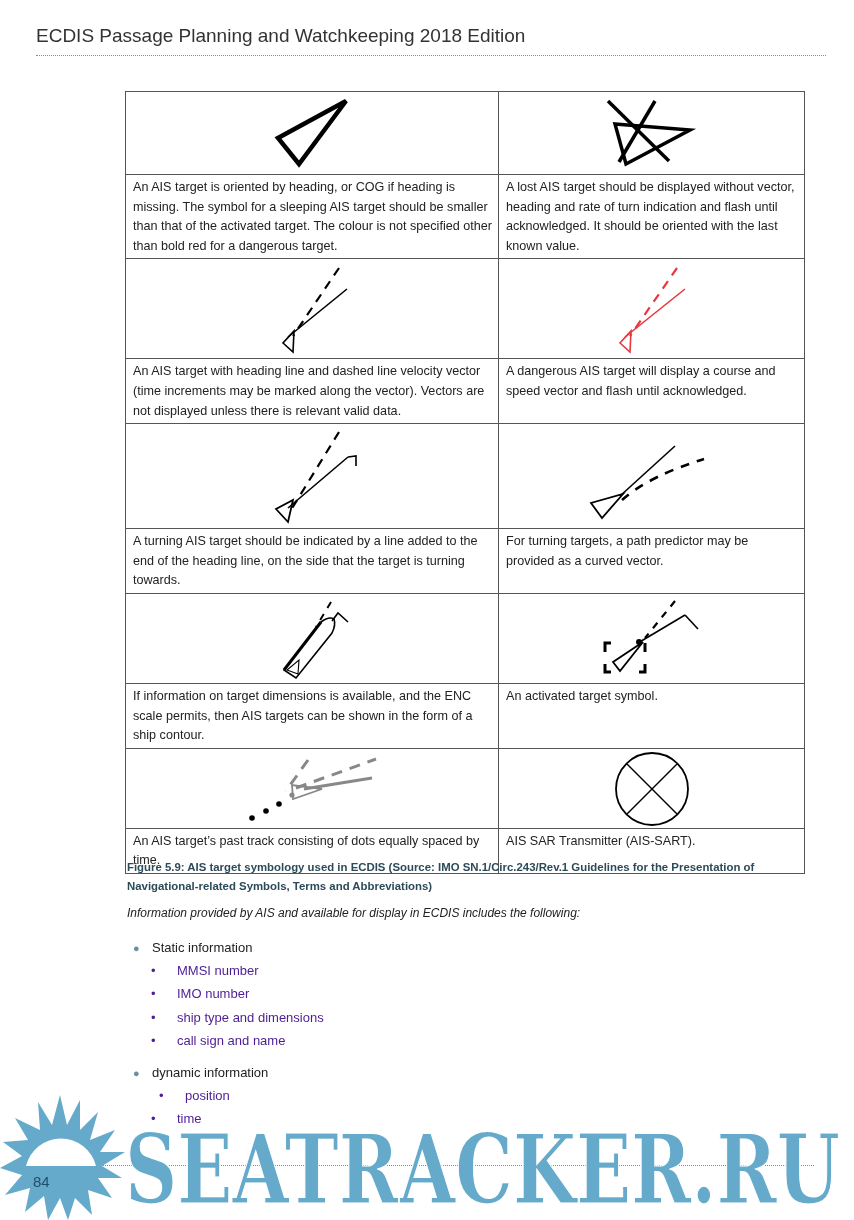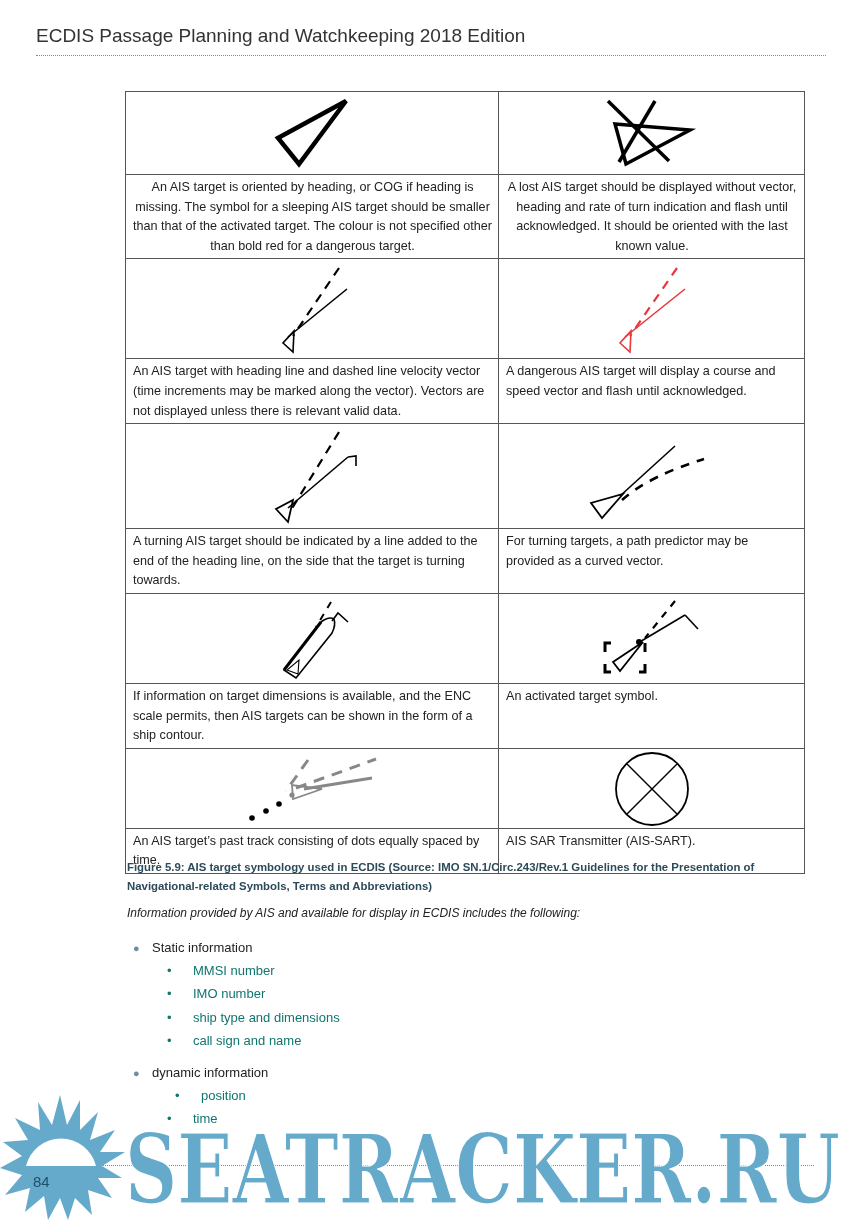--- a/index.html
+++ b/index.html
@@ -11,21 +11,21 @@
   .sym-table td { border:1px solid #555; padding:0; vertical-align:top; }
   .sym-table col.c1 { width:373px; }
   .sym-table col.c2 { width:306px; }
   .symcell { position:relative; }
   .symcell svg { position:absolute; left:0; top:0; }
   .desc { font-size:12.6px; line-height:19.6px; padding:3px 6px 2px 7px; color:#222; }
   .caption { position:absolute; left:127px; top:858px; width:680px; font-size:11.4px; line-height:19px; font-weight:bold; color:#2c4a58; }
   .intro { position:absolute; left:127px; top:906px; font-size:12px; color:#222;font-style:italic; }
   .list1 { position:absolute; left:133px; font-size:13px; color:#222; }
   .list1 .b1 { display:inline-block; width:19px; color:#6b8fa0; font-size:11px; }
-  .list2 { position:absolute; left:167px; font-size:13px; color:#0f766e; }
+  .list2 { position:absolute; left:151px; font-size:13px; color:#4c1d95; }
   .list2 .b2 { display:inline-block; width:26px; }
   .page-number { position:absolute; left:33px; top:1173px; font-size:15px; color:#1f4f6a; z-index:5; }
   .watermark { position:absolute; left:0; top:1090px; width:854px; height:130px; z-index:4; pointer-events:none; }
 </style>
 </head>
 <body>
 
 <div class="running-header">ECDIS Passage Planning and Watchkeeping 2018 Edition</div>
 <div class="dotted-rule" style="top:55px;"></div>
 
@@ -47,21 +47,21 @@
     <td>
       <div class="symcell" style="height:82px;">
         <svg width="306" height="82">
           <polygon points="116,32 191,38 127,72" fill="none" stroke="#000" stroke-width="3.5"></polygon>
           <line x1="109" y1="9" x2="170" y2="69" stroke="#000" stroke-width="3.5"></line>
           <line x1="156" y1="9" x2="120" y2="70" stroke="#000" stroke-width="3.5"></line>
         </svg>
       </div>
     </td>
   </tr>
-  <tr style="height:81px;text-align:center;">
+  <tr style="height:81px;">
     <td>
           <div class="desc">An AIS target is oriented by heading, or COG if heading is missing. The symbol for a sleeping AIS target should be smaller than that of the activated target. The colour is not specified other than bold red for a dangerous target.</div>
         </td>
     <td>
           <div class="desc">A lost AIS target should be displayed without vector, heading and rate of turn indication and flash until acknowledged. It should be oriented with the last known value.</div>
         </td>
   </tr>
 
   <tr style="height:100px;">
     <td>

